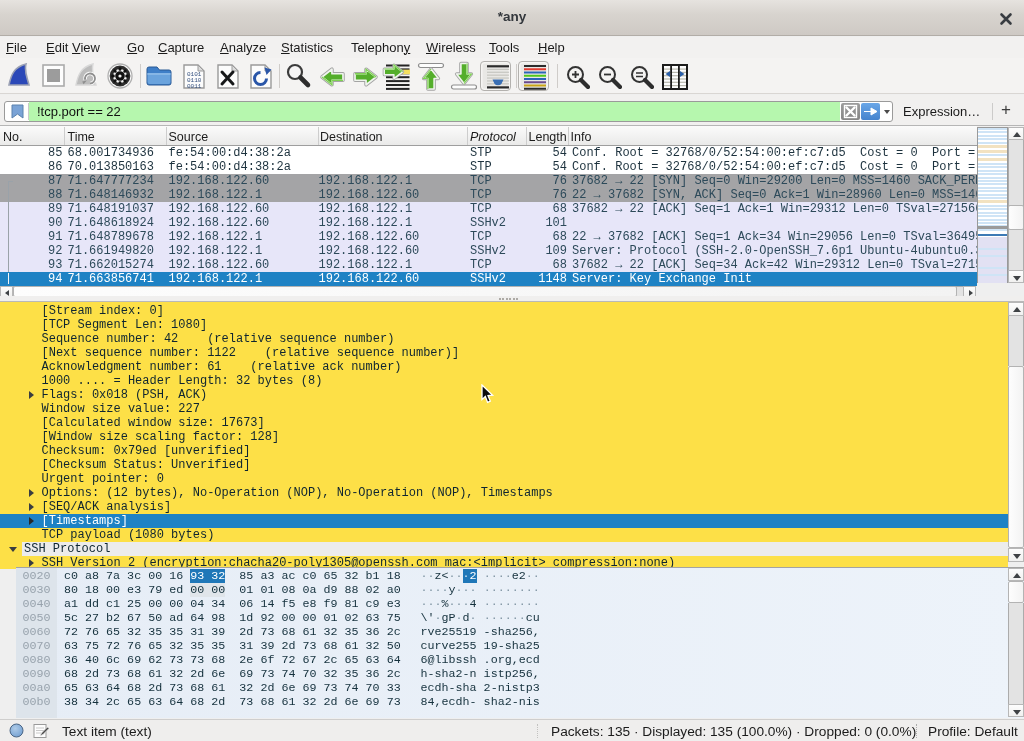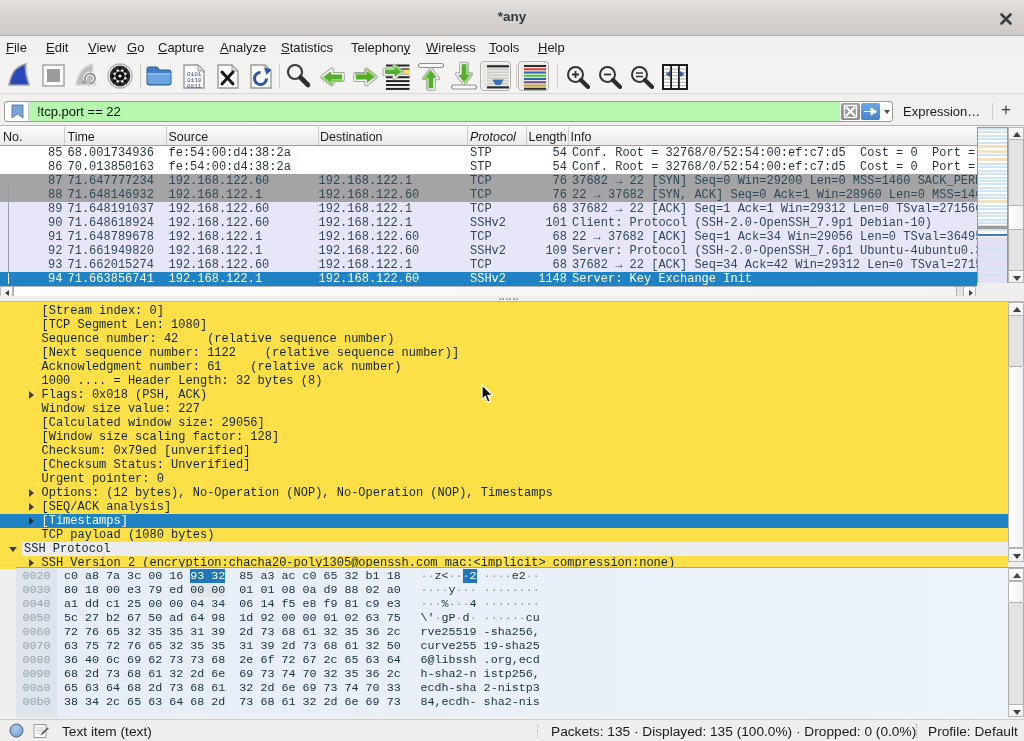--- a/index.html
+++ b/index.html
@@ -69,21 +69,21 @@
 .tri-d{border-top:5.5px solid #3a3d40;border-left:4.5px solid transparent;border-right:4.5px solid transparent}
 </style></head><body>
 <div class="abs" id="titlebar"></div>
 <div class="abs" id="title">*any</div>
 <svg class="abs" style="left:999px;top:12px" width="14" height="14">
     <path d="M2.5 2.5 L11.5 11.5 M11.5 2.5 L2.5 11.5" stroke="#383c41" stroke-width="2.6" stroke-linecap="round"></path>
   </svg>
 <div class="abs" id="menubar">
     <span class="abs mi" style="left:6px"><u>F</u>ile</span>
     <span class="abs mi" style="left:46px"><u>E</u>dit</span>
-    <span class="abs mi" style="left:88px"><u>V</u>iew</span>
+    <span class="abs mi" style="left:72px"><u>V</u>iew</span>
     <span class="abs mi" style="left:127px"><u>G</u>o</span>
     <span class="abs mi" style="left:158px"><u>C</u>apture</span>
     <span class="abs mi" style="left:220px"><u>A</u>nalyze</span>
     <span class="abs mi" style="left:281px"><u>S</u>tatistics</span>
     <span class="abs mi" style="left:351px">Telephon<u>y</u></span>
     <span class="abs mi" style="left:426px"><u>W</u>ireless</span>
     <span class="abs mi" style="left:489px"><u>T</u>ools</span>
     <span class="abs mi" style="left:538px"><u>H</u>elp</span>
   </div>
 <div class="abs" id="toolbar"></div>
@@ -278,21 +278,21 @@
 <div class="abs hsep" style="left:317.5px"></div>
 <div class="abs hsep" style="left:467px"></div>
 <div class="abs hsep" style="left:526px"></div>
 <div class="abs hsep" style="left:568px"></div>
 <div class="abs" id="plist">
     <div class="abs prow rw" style="top:0px"><span class="cno">85</span><span class="ctime">68.001734936</span><span class="csrc">fe:54:00:d4:38:2a</span><span class="cdst"></span><span class="cpro">STP</span><span class="clen">54</span><span class="cinfo">Conf. Root = 32768/0/52:54:00:ef:c7:d5  Cost = 0  Port = 0x8005</span></div>
     <div class="abs prow rw" style="top:14px"><span class="cno">86</span><span class="ctime">70.013850163</span><span class="csrc">fe:54:00:d4:38:2a</span><span class="cdst"></span><span class="cpro">STP</span><span class="clen">54</span><span class="cinfo">Conf. Root = 32768/0/52:54:00:ef:c7:d5  Cost = 0  Port = 0x8005</span></div>
     <div class="abs prow rg" style="top:28px"><span class="cno">87</span><span class="ctime">71.647777234</span><span class="csrc">192.168.122.60</span><span class="cdst">192.168.122.1</span><span class="cpro">TCP</span><span class="clen">76</span><span class="cinfo">37682 → 22 [SYN] Seq=0 Win=29200 Len=0 MSS=1460 SACK_PERM=1 TSval=2715663476 TSecr=0 WS=128</span></div>
     <div class="abs prow rg" style="top:42px"><span class="cno">88</span><span class="ctime">71.648146932</span><span class="csrc">192.168.122.1</span><span class="cdst">192.168.122.60</span><span class="cpro">TCP</span><span class="clen">76</span><span class="cinfo">22 → 37682 [SYN, ACK] Seq=0 Ack=1 Win=28960 Len=0 MSS=1460 SACK_PERM=1</span></div>
     <div class="abs prow rl" style="top:56px"><span class="cno">89</span><span class="ctime">71.648191037</span><span class="csrc">192.168.122.60</span><span class="cdst">192.168.122.1</span><span class="cpro">TCP</span><span class="clen">68</span><span class="cinfo">37682 → 22 [ACK] Seq=1 Ack=1 Win=29312 Len=0 TSval=2715663477 TSecr=3649548224</span></div>
-    <div class="abs prow rl" style="top:70px"><span class="cno">90</span><span class="ctime">71.648618924</span><span class="csrc">192.168.122.60</span><span class="cdst">192.168.122.1</span><span class="cpro">SSHv2</span><span class="clen">101</span><span class="cinfo">Client: Protocol (SSH-2.0-OpenSSH_7.9p1 Debian-10)</span></div>
+    <div class="abs prow rl" style="top:70px"><span class="cno">90</span><span class="ctime">71.648618924</span><span class="csrc">192.168.122.60</span><span class="cdst">192.168.122.1</span><span class="cpro">SSHv2</span><span class="clen">101</span></div>
     <div class="abs prow rl" style="top:84px"><span class="cno">91</span><span class="ctime">71.648789678</span><span class="csrc">192.168.122.1</span><span class="cdst">192.168.122.60</span><span class="cpro">TCP</span><span class="clen">68</span><span class="cinfo">22 → 37682 [ACK] Seq=1 Ack=34 Win=29056 Len=0 TSval=3649548239 TSecr=2715663490</span></div>
     <div class="abs prow rl" style="top:98px"><span class="cno">92</span><span class="ctime">71.661949820</span><span class="csrc">192.168.122.1</span><span class="cdst">192.168.122.60</span><span class="cpro">SSHv2</span><span class="clen">109</span><span class="cinfo">Server: Protocol (SSH-2.0-OpenSSH_7.6p1 Ubuntu-4ubuntu0.3)</span></div>
     <div class="abs prow rl" style="top:112px"><span class="cno">93</span><span class="ctime">71.662015274</span><span class="csrc">192.168.122.60</span><span class="cdst">192.168.122.1</span><span class="cpro">TCP</span><span class="clen">68</span><span class="cinfo">37682 → 22 [ACK] Seq=34 Ack=42 Win=29312 Len=0 TSval=2715663503 TSecr=3649548237</span></div>
     <div class="abs prow rs" style="top:126px"><span class="cno">94</span><span class="ctime">71.663856741</span><span class="csrc">192.168.122.1</span><span class="cdst">192.168.122.60</span><span class="cpro">SSHv2</span><span class="clen">1148</span><span class="cinfo">Server: Key Exchange Init</span></div>
   </div>
 <div class="abs" style="left:8px;top:181px;width:1px;height:91px;background:#9aa2a9"></div>
 <div class="abs" style="left:8px;top:181px;width:5px;height:1px;background:#9aa2a9"></div>
 <div class="abs" style="left:8px;top:273px;width:1px;height:11px;background:#f2f4f6"></div>
 <div class="abs" id="minimap">
     <div class="abs" style="left:0;top:0.0px;width:29px;height:2px;background:#cfe4f6"></div>
@@ -363,21 +363,21 @@
   </div>
 <div class="abs" id="detail">
     <div class="abs dline" style="top:2px"><span class="abs" style="left:41.5px">[Stream index: 0]</span></div>
     <div class="abs dline" style="top:16px"><span class="abs" style="left:41.5px">[TCP Segment Len: 1080]</span></div>
     <div class="abs dline" style="top:30px"><span class="abs" style="left:41.5px">Sequence number: 42    (relative sequence number)</span></div>
     <div class="abs dline" style="top:44px"><span class="abs" style="left:41.5px">[Next sequence number: 1122    (relative sequence number)]</span></div>
     <div class="abs dline" style="top:58px"><span class="abs" style="left:41.5px">Acknowledgment number: 61    (relative ack number)</span></div>
     <div class="abs dline" style="top:72px"><span class="abs" style="left:41.5px">1000 .... = Header Length: 32 bytes (8)</span></div>
     <div class="abs dline" style="top:86px"><div class="abs arr tri-r" style="left:29px;top:3px"></div><span class="abs" style="left:41.5px">Flags: 0x018 (PSH, ACK)</span></div>
     <div class="abs dline" style="top:100px"><span class="abs" style="left:41.5px">Window size value: 227</span></div>
-    <div class="abs dline" style="top:114px"><span class="abs" style="left:41.5px">[Calculated window size: 29056]</span></div>
+    <div class="abs dline" style="top:114px"><span class="abs" style="left:41.5px">[Calculated window size: 17673]</span></div>
     <div class="abs dline" style="top:128px"><span class="abs" style="left:41.5px">[Window size scaling factor: 128]</span></div>
     <div class="abs dline" style="top:142px"><span class="abs" style="left:41.5px">Checksum: 0x79ed [unverified]</span></div>
     <div class="abs dline" style="top:156px"><span class="abs" style="left:41.5px">[Checksum Status: Unverified]</span></div>
     <div class="abs dline" style="top:170px"><span class="abs" style="left:41.5px">Urgent pointer: 0</span></div>
     <div class="abs dline" style="top:184px"><div class="abs arr tri-r" style="left:29px;top:3px"></div><span class="abs" style="left:41.5px">Options: (12 bytes), No-Operation (NOP), No-Operation (NOP), Timestamps</span></div>
     <div class="abs dline dsel" style="top:212px"><div class="abs arr tri-rw" style="left:29px;top:3px"></div><span class="abs" style="left:41.5px">[Timestamps]</span></div>
     <div class="abs dline" style="top:198px"><div class="abs arr tri-r" style="left:29px;top:3px"></div><span class="abs" style="left:41.5px">[SEQ/ACK analysis]</span></div>
     <div class="abs dline" style="top:226px"><span class="abs" style="left:41.5px">TCP payload (1080 bytes)</span></div>
     <div class="abs dline" style="top:240px"><div class="abs" style="left:22px;top:0;width:986px;height:14px;background:#ececec"></div><div class="abs arr tri-d" style="left:9px;top:4.5px"></div><span class="abs" style="left:24px">SSH Protocol</span></div>
     <div class="abs dline" style="top:254px"><div class="abs arr tri-r" style="left:29px;top:3px"></div><span class="abs" style="left:41.5px">SSH Version 2 (encryption:chacha20-poly1305@openssh.com mac:&lt;implicit&gt; compression:none)</span></div>

